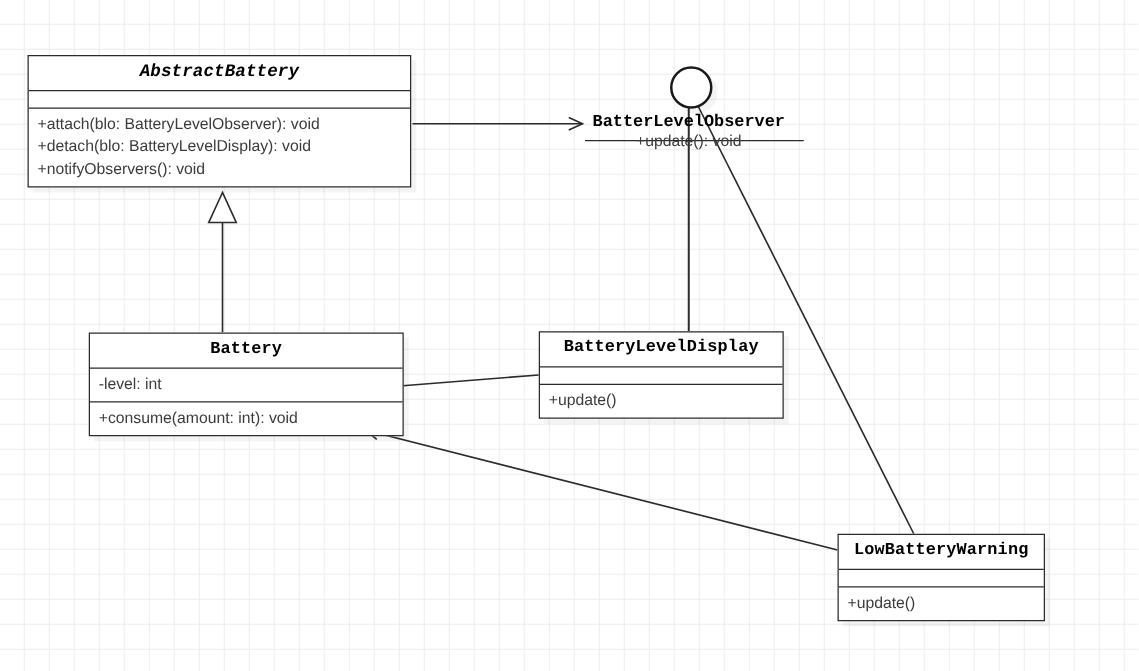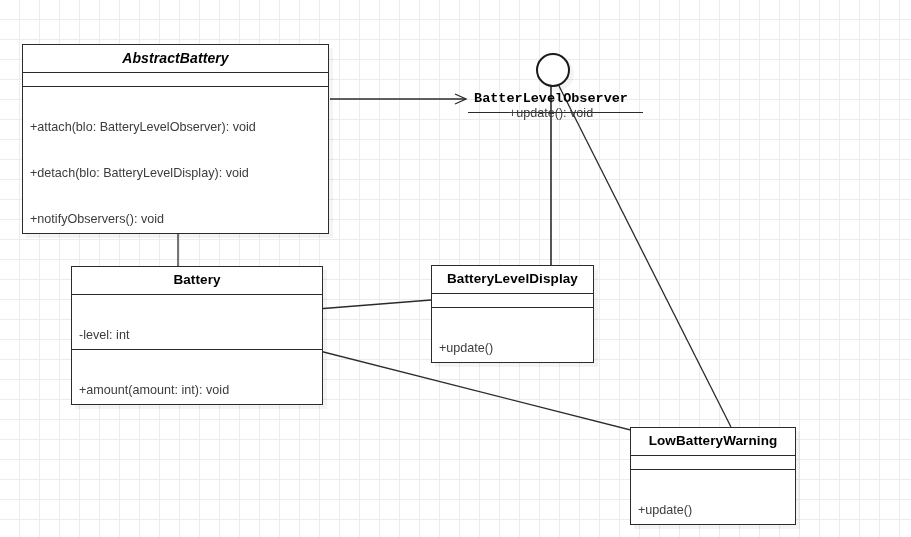--- a/index.html
+++ b/index.html
@@ -41,20 +41,21 @@
   }
   .uml-title {
     text-align: center;
     font-weight: bold;
     font-size: 13.5px;
     color: #000000;
     letter-spacing: 0.1px;
     padding: 6px 4px 6px 4px;
     line-height: 1.1;
     white-space: nowrap;
+    font-family: Liberation Mono, monospace;
   }
   .uml-title.abstract {
     font-style: italic;
     font-size: 14px;
   }
   .uml-sep {
     border-top: 1.4px solid #2b2b2b;
   }
   .uml-compartment {
     padding: 4px 7px 4px 7px;
@@ -62,21 +63,20 @@
     color: #3c3c3c;
     line-height: 1.42;
     white-space: nowrap;
   }
   .uml-compartment.empty {
     padding: 0;
     height: 13px;
   }
   .uml-compartment .member {
     display: block;
-    margin-top: 28px;
   }
 
   
   .iface {
     position: absolute;
     z-index: 6;
   }
   .iface-ball {
     position: absolute;
     width: 30px;
@@ -164,33 +164,33 @@
     <div class="iface-rule" style="left:468px; top:112px; width:175px;"></div>
     <div class="iface-member" style="left:451px; top:106px; width:200px;">+update(): void</div>
   </div>
 
   <div class="uml-class" style="left:71px; top:266px; width:252px;">
     <div class="uml-title">Battery</div>
     <div class="uml-compartment uml-sep">
       <span class="member">-level: int</span>
     </div>
     <div class="uml-compartment uml-sep">
-      <span class="member">+amount(amount: int): void</span>
+      <span class="member">+consume(amount: int): void</span>
     </div>
   </div>
 
-  <div class="uml-class" style="left:431px; top:265px; width:163px;">
+  <div class="uml-class" style="left:431px; top:265px; width:196px;">
     <div class="uml-title">BatteryLevelDisplay</div>
     <div class="uml-compartment empty uml-sep"></div>
     <div class="uml-compartment uml-sep">
       <span class="member">+update()</span>
     </div>
   </div>
 
-  <div class="uml-class" style="left:630px; top:427px; width:166px;">
+  <div class="uml-class" style="left:670px; top:427px; width:166px;">
     <div class="uml-title">LowBatteryWarning</div>
     <div class="uml-compartment empty uml-sep"></div>
     <div class="uml-compartment uml-sep">
       <span class="member">+update()</span>
     </div>
   </div>
 
 </div>
 
 </body></html>

